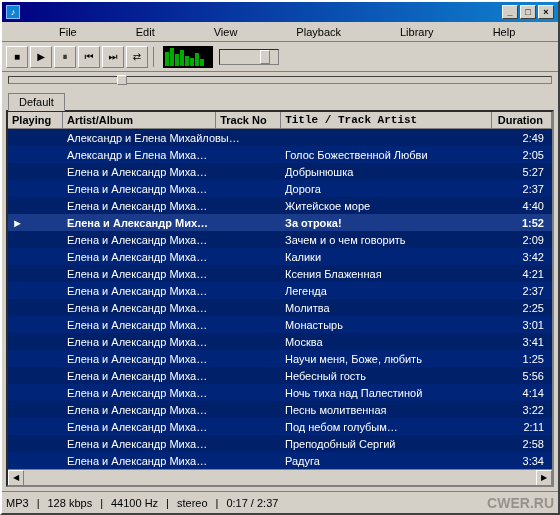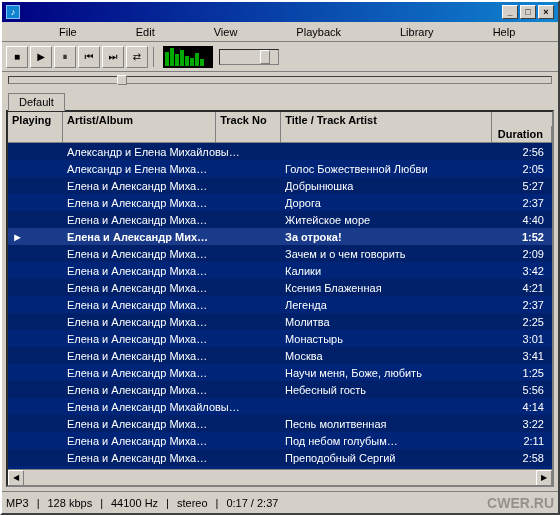--- a/index.html
+++ b/index.html
@@ -233,22 +233,22 @@
       font-size: 11px;
       font-weight: bold;
       color: #000;
       border-right: 1px solid #808080;
       white-space: nowrap;
       overflow: hidden;
     }
     .col-playing { width: 55px; }
     .col-artist { flex: 1; }
     .col-trackno { width: 65px; }
-    .col-title { flex: 1.4; }
-    .col-duration { width: 60px; text-align: right; padding-right: 8px; margin-top: 14px; }
+    .col-title { flex: 1.4; font-family: Liberation Mono, monospace; }
+    .col-duration { width: 60px; text-align: right; padding-right: 8px; }
 
     
     .playlist-rows {
       flex: 1;
       overflow-y: auto;
       overflow-x: hidden;
     }
     .playlist-rows::-webkit-scrollbar {
       width: 16px;
     }
@@ -408,21 +408,21 @@
       <div class="col-header col-trackno">Track No</div>
       <div class="col-header col-title">Title / Track Artist</div>
       <div class="col-header col-duration">Duration</div>
     </div>
 
     <div class="playlist-rows" id="playlist-rows">
     <div class="pl-row" style="background: rgb(0, 32, 106);">
     <div class="pl-cell playing-col"></div>
     <div class="pl-cell artist-col">Александр и Елена Михайловы…</div>
     <div class="pl-cell trackno-col"></div>
-    <div class="pl-cell duration-col">2:56</div>
+    <div class="pl-cell duration-col">2:49</div>
   </div>
         <div class="pl-row" style="background: rgb(0, 36, 120);">
     <div class="pl-cell playing-col"></div>
     <div class="pl-cell artist-col">Александр и Елена Михайловы…</div>
     <div class="pl-cell trackno-col"></div>
     <div class="pl-cell title-col">Голос Божественной Любви</div>
     <div class="pl-cell duration-col">2:05</div>
   </div>
         <div class="pl-row" style="background: rgb(0, 32, 106);">
     <div class="pl-cell playing-col"></div>
@@ -512,20 +512,21 @@
     <div class="pl-cell playing-col"></div>
     <div class="pl-cell artist-col">Елена и Александр Михайловы…</div>
     <div class="pl-cell trackno-col"></div>
     <div class="pl-cell title-col">Небесный гость</div>
     <div class="pl-cell duration-col">5:56</div>
   </div>
         <div class="pl-row" style="background: rgb(0, 36, 120);">
     <div class="pl-cell playing-col"></div>
     <div class="pl-cell artist-col">Елена и Александр Михайловы…</div>
     <div class="pl-cell trackno-col"></div>
+    <div class="pl-cell title-col">Ночь тиха над Палестиной</div>
     <div class="pl-cell duration-col">4:14</div>
   </div>
         <div class="pl-row" style="background: rgb(0, 32, 106);">
     <div class="pl-cell playing-col"></div>
     <div class="pl-cell artist-col">Елена и Александр Михайловы…</div>
     <div class="pl-cell trackno-col"></div>
     <div class="pl-cell title-col">Песнь молитвенная</div>
     <div class="pl-cell duration-col">3:22</div>
   </div>
         <div class="pl-row" style="background: rgb(0, 36, 120);">

